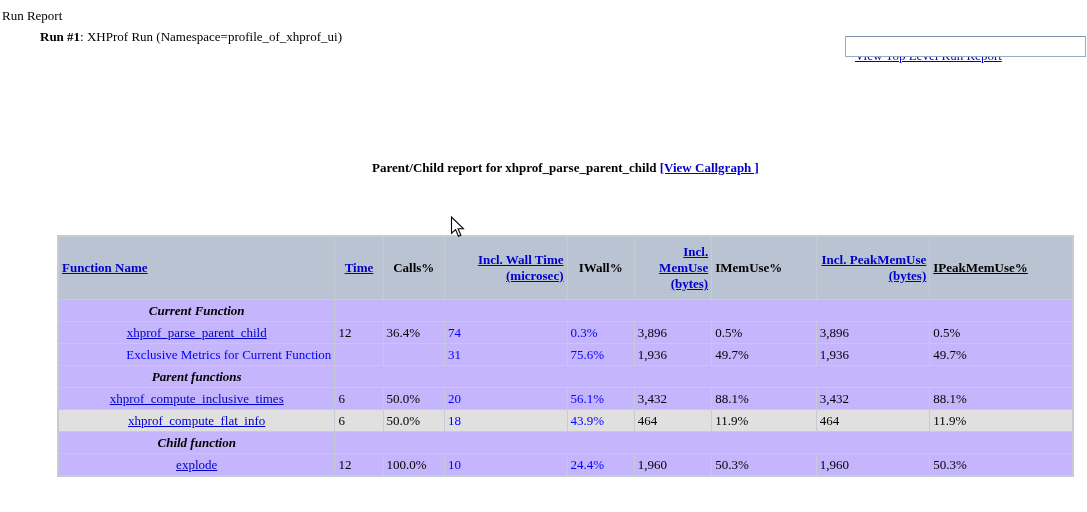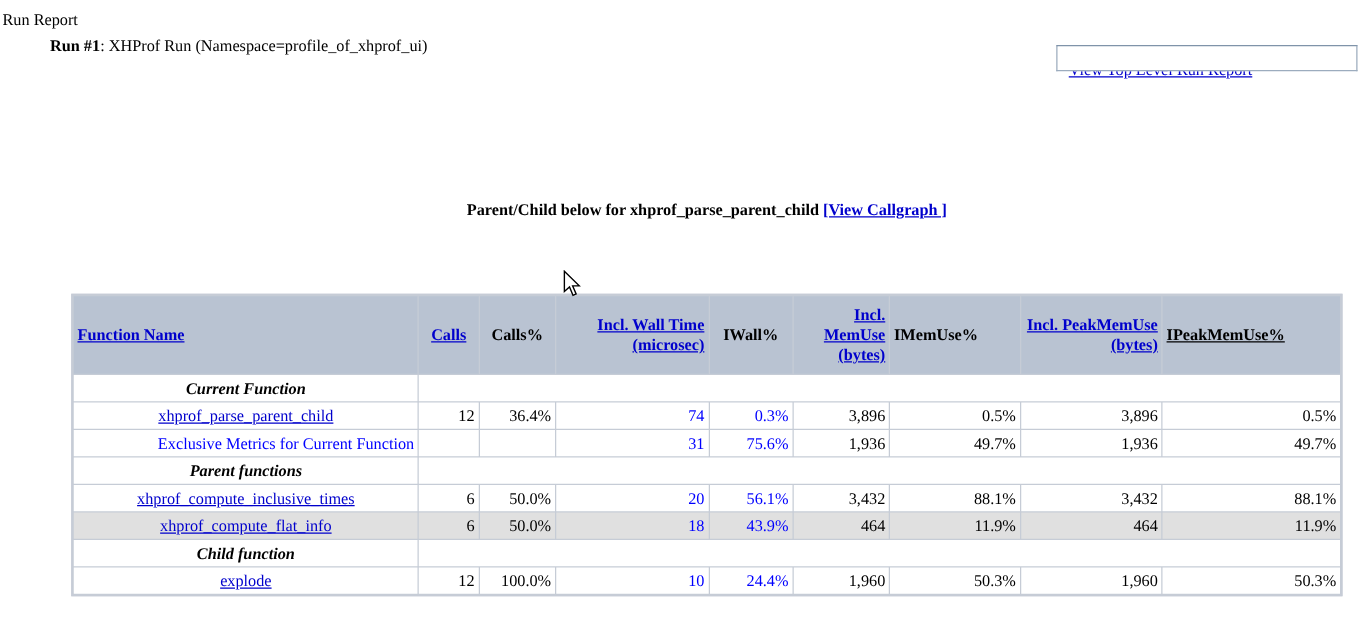--- a/index.html
+++ b/index.html
@@ -68,34 +68,34 @@
     width: 1017px;
     border-collapse: separate;
     border-spacing: 1px;
     background: var(--grid-line, #c6ccd6);
     border: 1px solid var(--grid-line, #c6ccd6);
     font-family: "Liberation Serif", "DejaVu Serif", serif;
     font-size: 13px;
     table-layout: fixed;
   }
   table.report th, table.report td {
-    background: #ffffff;
+    background: #c4b5fd;
     padding: 2px 3px;
     overflow: hidden;
     white-space: normal;
   }
   table.report thead th {
     background: var(--header-bg, #b9c3d2);
     font-weight: bold;
     height: 62px;
     vertical-align: middle;
   }
   table.report thead th a { font-weight: bold; }
   table.report tbody td { height: 21px; vertical-align: middle; white-space: nowrap; }
-  td.num { text-align: right; }
+  td.num { }
   td.blue-val { color: var(--value-blue, #0000ff); }
   tr.shaded td { background: var(--shaded-bg, #e0e0e0); }
   td.section-cell {
     background: var(--section-bg, #d6d6f5);
     text-align: center;
     font-weight: bold;
     font-style: italic;
   }
   td.exclusive-cell {
     color: var(--value-blue, #0000cc);
@@ -115,38 +115,38 @@
 <body style="--header-bg: #b9c3d2; --section-bg: #d6d6f5; --shaded-bg: #e0e0e0; --grid-line: #c6ccd6; --link-blue: #0000cc; --value-blue: #0000ff;">
 
 <div class="run-info">
   <div>Run Report</div>
   <div class="indent"><span class="bold">Run #1</span><span>: XHProf Run (Namespace=profile_of_xhprof_ui)</span></div>
 </div>
 
 <a class="top-link">View Top Level Run Report</a>
 <input class="search-box" type="text" value="" style="">
 
-<div class="report-title"><span>Parent/Child below for xhprof_parse_parent_child</span>&nbsp;<a>[View Callgraph ]</a></div>
+<div class="report-title"><span>Parent/Child report for xhprof_parse_parent_child</span>&nbsp;<a>[View Callgraph ]</a></div>
 
 <table class="report">
   <colgroup>
       <col style="width: 27.4%;">
       <col style="width: 4.7%;">
       <col style="width: 6%;">
       <col style="width: 12.1%;">
       <col style="width: 6.6%;">
       <col style="width: 7.6%;">
       <col style="width: 10.3%;">
       <col style="width: 11.2%;">
       <col style="width: 14.1%;">
     </colgroup>
   <thead>
       <tr>
         <th style="text-align: left;"><a>Function Name</a></th>
-        <th style="text-align: center;"><a>Calls</a></th>
+        <th style="text-align: center;"><a>Time</a></th>
         <th style="text-align: center;">Calls%</th>
         <th style="text-align: right;"><a>Incl. Wall Time (microsec)</a></th>
         <th style="text-align: center;">IWall%</th>
         <th style="text-align: right;"><a>Incl. MemUse (bytes)</a></th>
         <th style="text-align: left;">IMemUse%</th>
         <th style="text-align: right;"><a>Incl. PeakMemUse (bytes)</a></th>
         <th style="text-align: left; text-decoration: underline;">IPeakMemUse%</th>
       </tr>
     </thead>
   <tbody>

